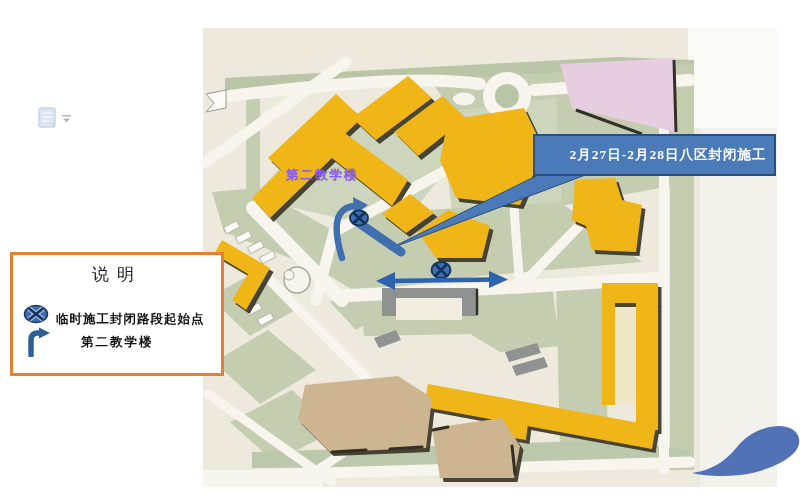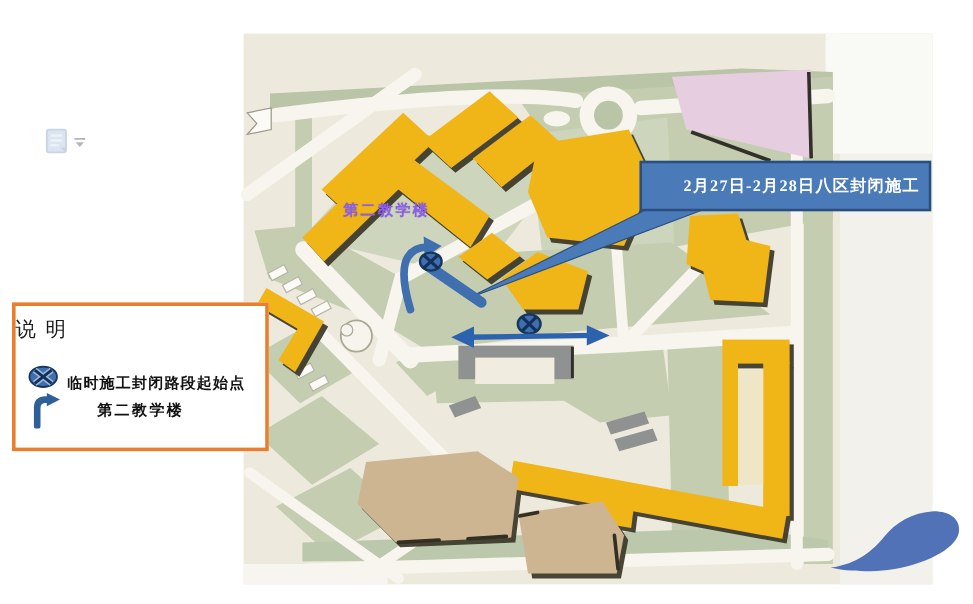--- a/index.html
+++ b/index.html
@@ -21,21 +21,21 @@
     display:flex;align-items:center;justify-content:center;
     color:#ffffff;font-size:13.5px;font-weight:bold;letter-spacing:1px;white-space:nowrap;padding-left:27px;
   }
 
   
   .legend{
     position:absolute;left:10px;top:252px;width:208px;height:118px;z-index:10;
     background:#ffffff;border:3px solid #e87f2e;
   }
   .legend-title{
-    margin-top:8px;font-size:17px;color:#1a1a1a;letter-spacing:8px;
+    text-align:center;margin-top:8px;font-size:17px;color:#1a1a1a;letter-spacing:8px;
   }
   .legend-item{position:absolute;display:flex;align-items:center;}
   .legend-item .txt{font-size:12.5px;font-weight:bold;color:#111;white-space:nowrap;}
   .li1{left:10px;top:44px;}
   .li1 .txt{margin-left:6px;letter-spacing:1px;margin-top:12px;}
   .li2{left:12px;top:72px;}
   .li2 .txt{margin-left:30px;letter-spacing:2px;}
 
   
   .paste-btn{position:absolute;left:36px;top:105px;z-index:5;opacity:.75;}

